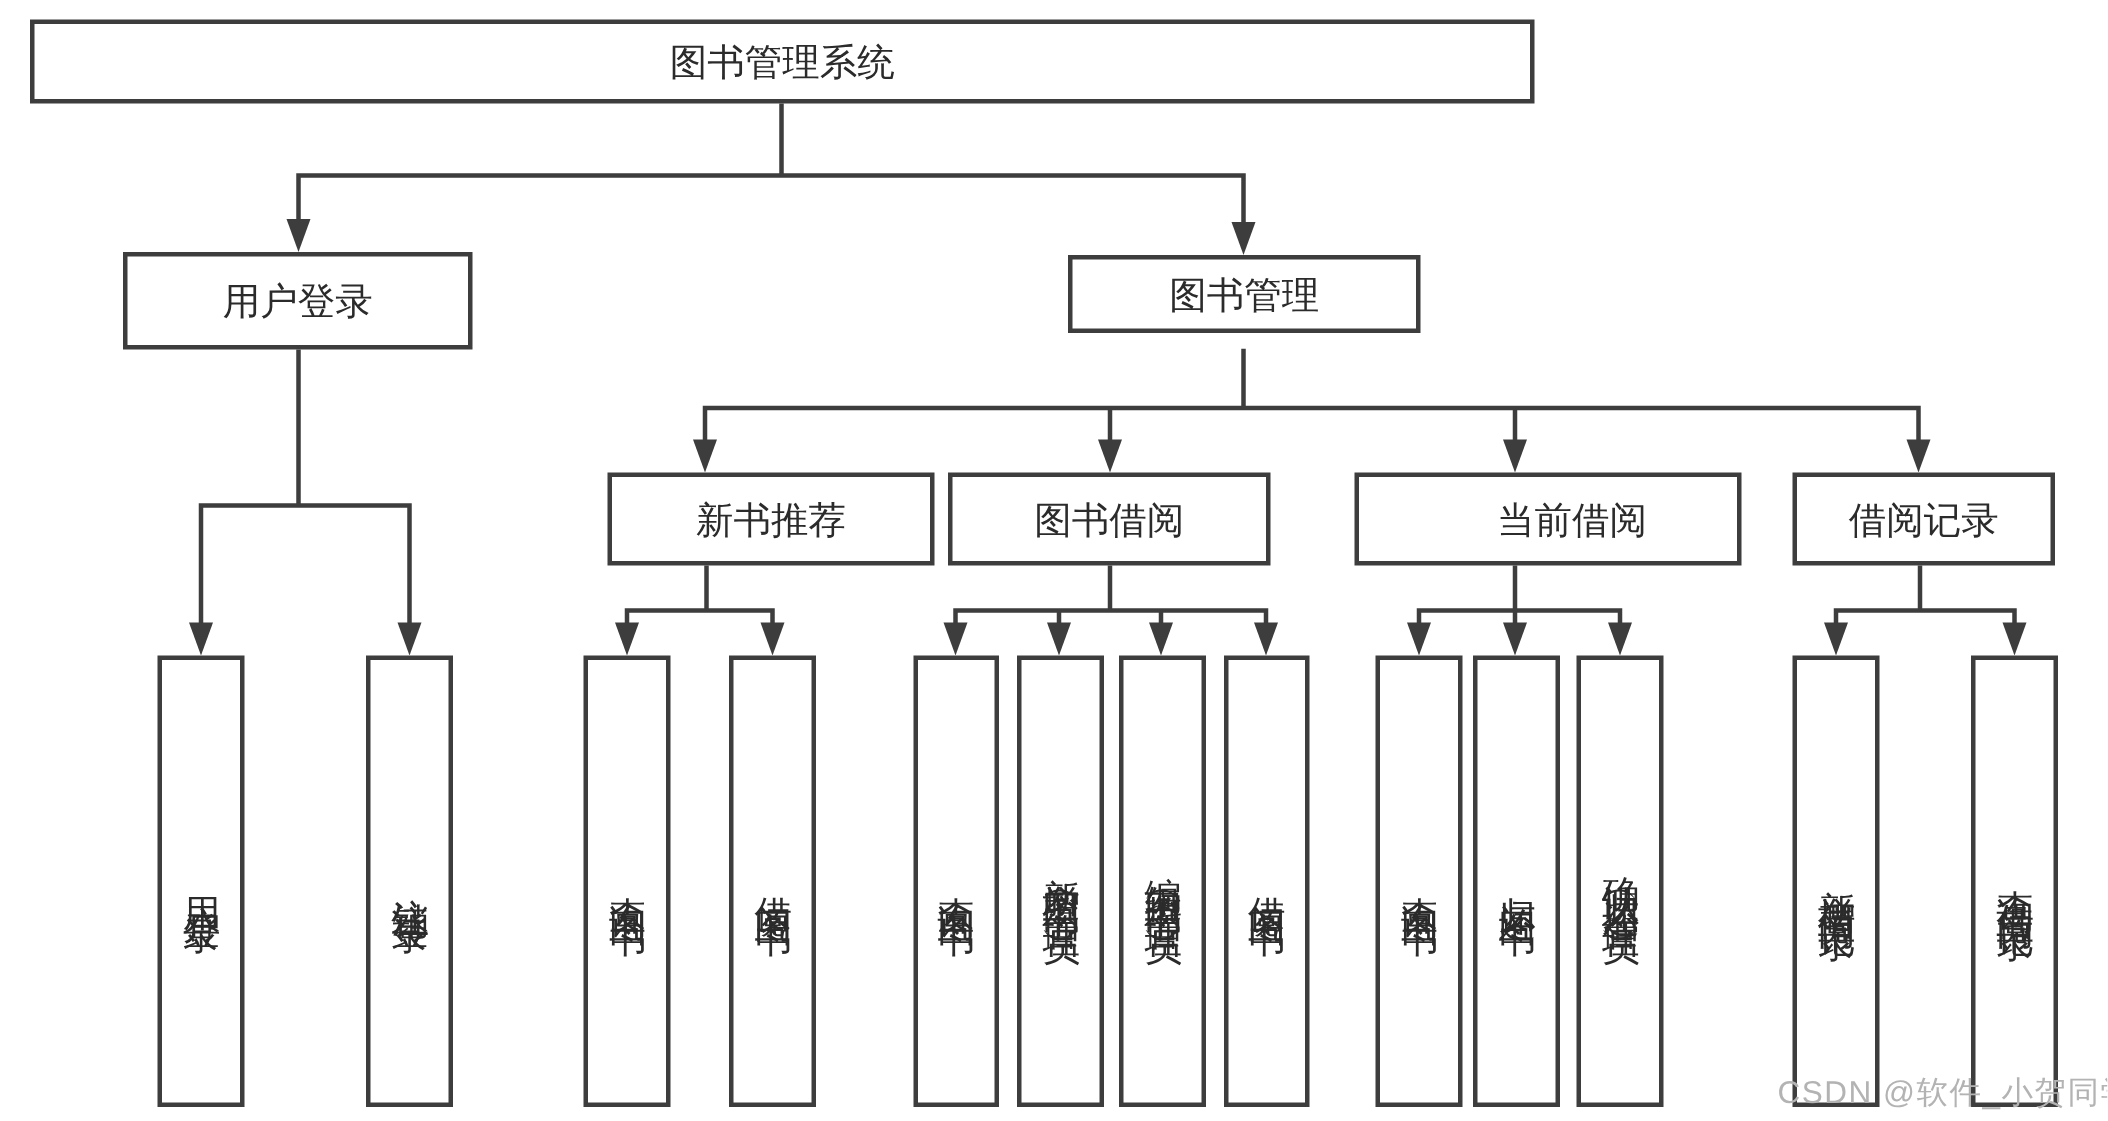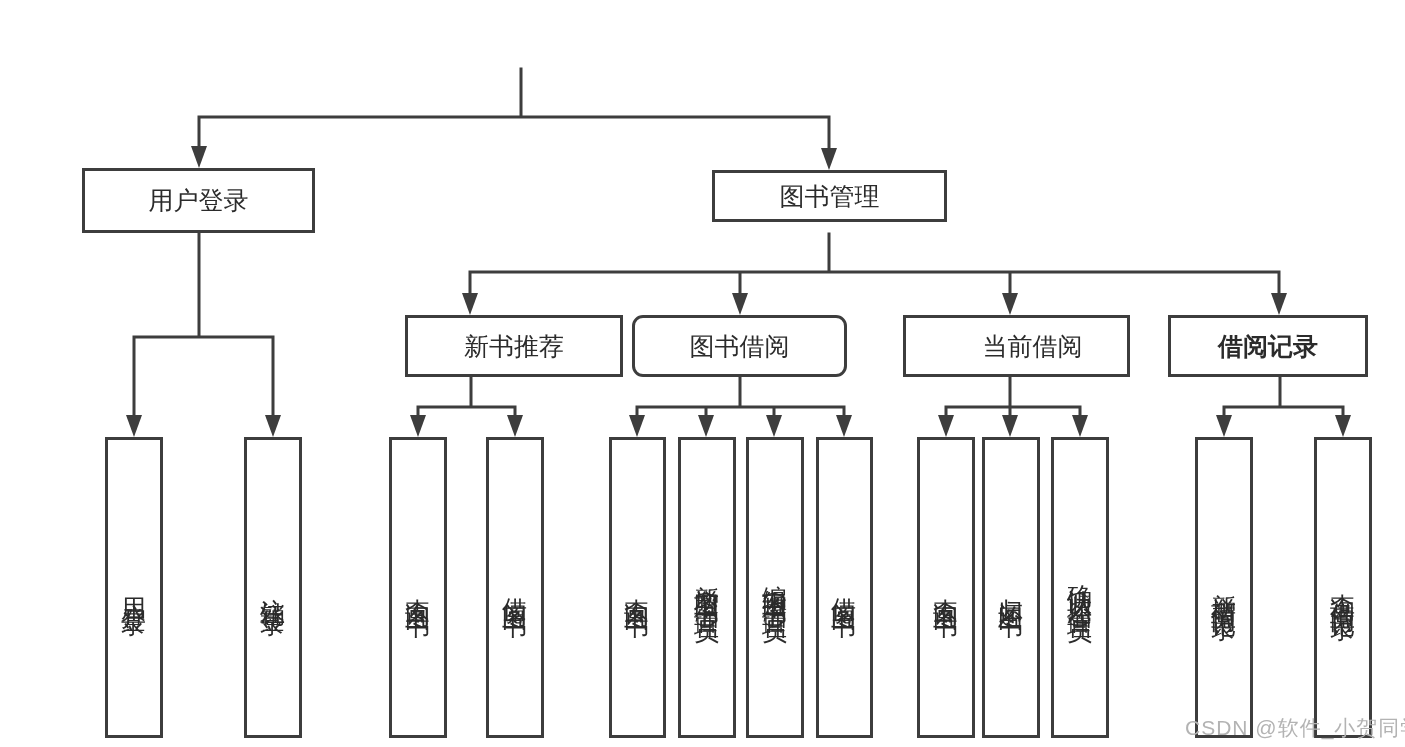--- a/index.html
+++ b/index.html
@@ -85,28 +85,29 @@
     <polygon points="698,415 714,415 706,437"></polygon>
     <polygon points="766,415 782,415 774,437"></polygon>
     <polygon points="836,415 852,415 844,437"></polygon>
     <polygon points="938,415 954,415 946,437"></polygon>
     <polygon points="1002,415 1018,415 1010,437"></polygon>
     <polygon points="1072,415 1088,415 1080,437"></polygon>
     <polygon points="1216,415 1232,415 1224,437"></polygon>
     <polygon points="1335,415 1351,415 1343,437"></polygon>
   </svg>
 
+  <div class="node" style="left:20px;top:13px;width:1003px;height:56px;">图书管理系统</div>
 
   <div class="node" style="left:82px;top:168px;width:233px;height:65px;">用户登录</div>
   <div class="node" style="left:712px;top:170px;width:235px;height:52px;">图书管理</div>
 
   <div class="node" style="left:362px;top:315px;width:218px;height:62px;margin-left:43px;">新书推荐</div>
-  <div class="node" style="left:632px;top:315px;width:215px;height:62px;border-radius:11px;">图书借阅</div>
-  <div class="node" style="left:903px;top:315px;width:227px;height:62px;padding-left:32px;">当前借阅</div>
-  <div class="node" style="left:1168px;top:315px;width:200px;height:62px;font-weight:bold;">借阅记录</div>
+  <div class="node" style="left:632px;top:315px;width:215px;height:62px;">图书借阅</div>
+  <div class="node" style="left:903px;top:315px;width:258px;height:62px;padding-left:32px;">当前借阅</div>
+  <div class="node" style="left:1195px;top:315px;width:175px;height:62px;">借阅记录</div>
 
   <div class="node-v" style="left:105px;">用户登录</div>
   <div class="node-v" style="left:244px;">注销登录</div>
 
   <div class="node-v" style="left:389px;">查询图书</div>
   <div class="node-v" style="left:486px;">借阅图书</div>
 
   <div class="node-v" style="left:609px;width:57px;">查询图书</div>
   <div class="node-v" style="left:678px;">新增图书（管理员）</div>
   <div class="node-v" style="left:746px;">编辑图书（管理员）</div>

